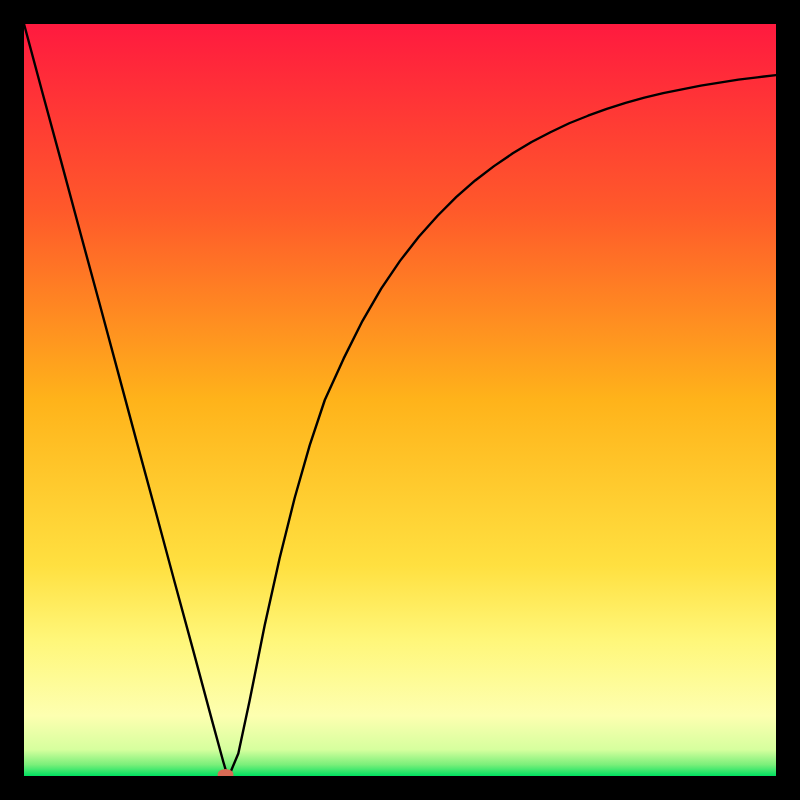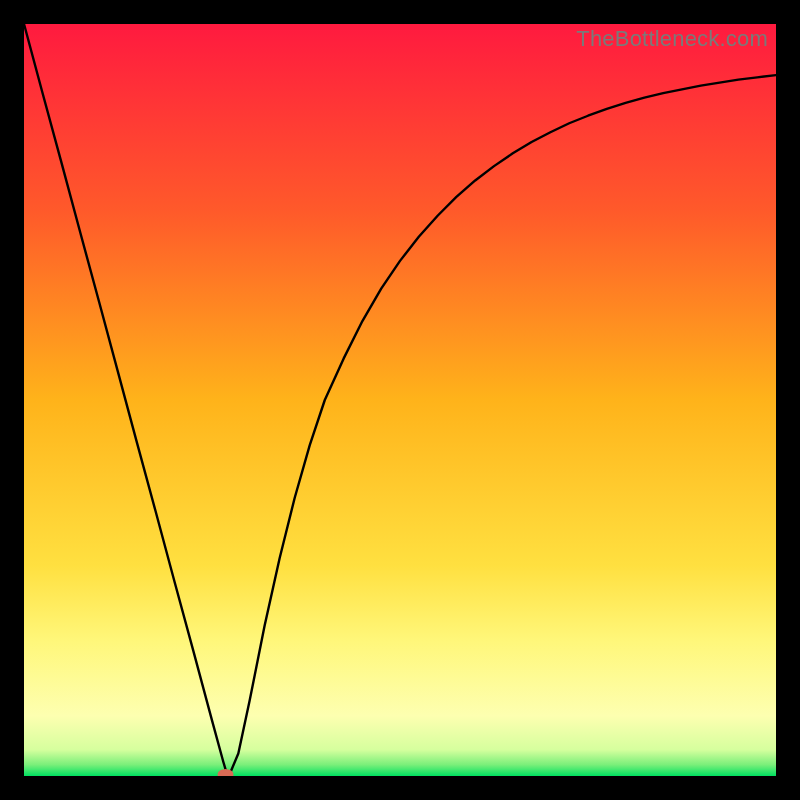--- a/index.html
+++ b/index.html
@@ -56,14 +56,13 @@
           <stop offset="96.5%" stop-color="#d6ff9e"></stop>
           <stop offset="98.5%" stop-color="#7aef7a"></stop>
           <stop offset="100%" stop-color="#00e060"></stop>
         </linearGradient>
     </defs>
     <rect x="0" y="0" width="752" height="752" fill="url(#bg-grad)"></rect>
     <path id="curve-path" fill="none" stroke="#000" stroke-width="2.4" stroke-linejoin="round" stroke-linecap="round" d="M0.00 0.00 L18.80 69.94 L37.60 139.12 L56.40 209.06 L75.20 278.24 L94.00 348.18 L112.80 418.11 L131.60 487.30 L150.40 557.23 L169.20 626.42 L188.00 696.35 L199.28 737.71 L203.04 750.50 L206.80 747.49 L214.32 729.44 L225.60 676.80 L240.64 601.60 L255.68 533.92 L270.72 473.76 L285.76 421.12 L300.80 376.00 L319.60 334.64 L338.40 297.04 L357.20 264.70 L376.00 236.88 L394.80 212.82 L413.60 191.76 L432.40 172.96 L451.20 156.42 L470.00 142.13 L488.80 129.34 L507.60 118.06 L526.40 108.29 L545.20 99.26 L564.00 91.74 L582.80 84.98 L601.60 78.96 L620.40 73.70 L639.20 69.18 L658.00 65.42 L676.80 61.66 L695.60 58.66 L714.40 55.65 L733.20 53.39 L752.00 51.14 "></path>
     <ellipse id="marker-dot" rx="8" ry="5.5" cx="201.536" cy="750.496" fill="#d96a55"></ellipse>
   </svg>
 
-  <div class="watermark">TheBottleneck.com</div>
 </div>
 
 </body></html>

